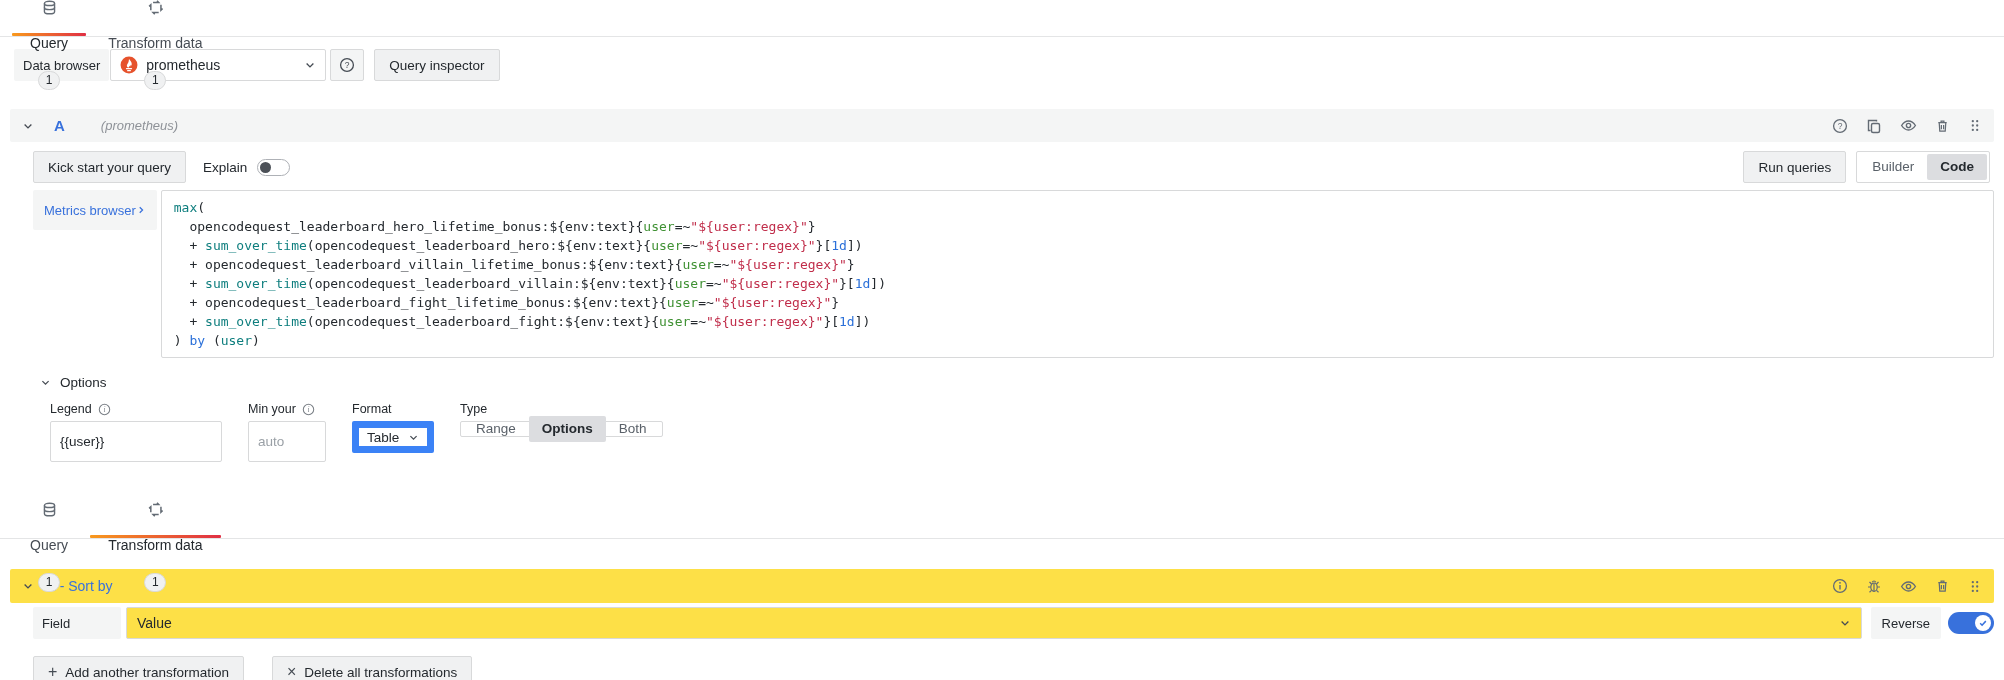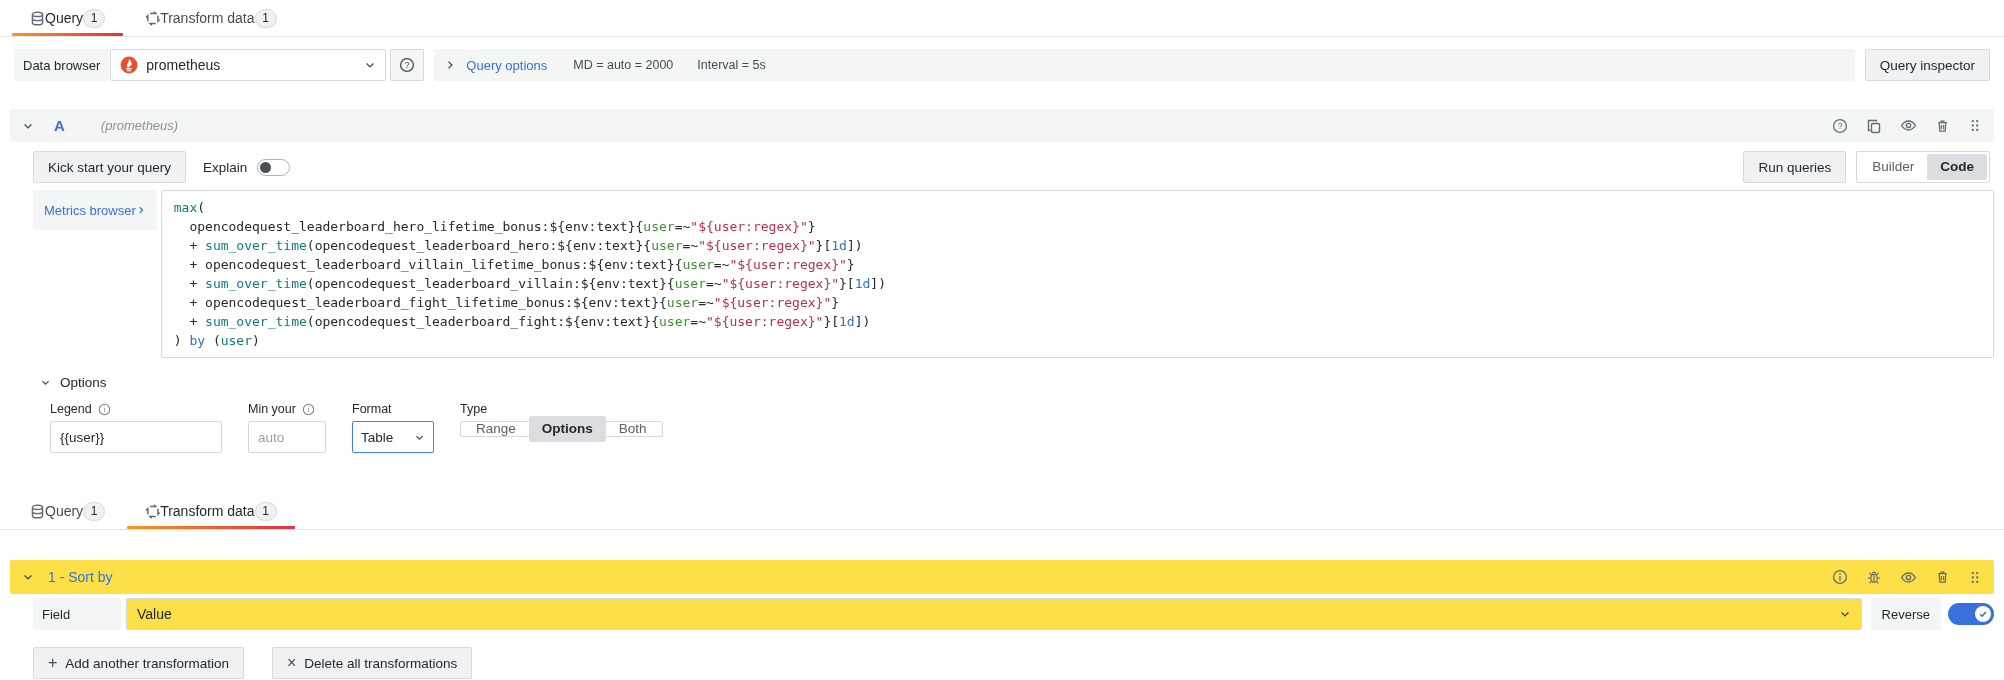--- a/index.html
+++ b/index.html
@@ -1,35 +1,35 @@
 <!DOCTYPE html>
 <html><head>
 <meta charset="utf-8">
 <style>
   * { margin:0; padding:0; box-sizing:border-box; }
   html,body { width:2004px; height:680px; background:#ffffff; overflow:hidden;
     font-family:"Liberation Sans", sans-serif; color:#24292e; font-size:14px; }
 
   
   .tabbar { display:flex; align-items:stretch; height:37px; border-bottom:1px solid #e4e5e6; padding-left:10px; background:#fff; }
-  .tab { display:flex; align-items:center; gap:0; padding:0 20px; position:relative; cursor:pointer; color:#464c54; }
+  .tab { display:flex; align-items:center; gap:20px; padding:0 20px; position:relative; cursor:pointer; color:#464c54;flex-direction:column; }
   .tab .tab-label { font-size:14px; }
   .tab.active { color:#24292e; }
   .tab.active .tab-label { font-weight:500; }
   .tab.active::after { content:""; position:absolute; left:2px; right:2px; bottom:0; height:3px;
     background:linear-gradient(90deg,#f8991d,#e02f44); border-radius:1px; }
   .tab-icon { display:flex; color:#636b74; }
   .badge { background:#f0f1f2; border:1px solid #d8d9da; border-radius:10px; min-width:22px; height:19px;
     font-size:12px; line-height:17px; text-align:center; padding:0 6px; color:#24292e; }
 
   
   .ds-row { display:flex; align-items:center; margin:11px 14px 0 14px; height:34px; gap:0; }
   .inline-label { background:#f4f5f5; height:32px; display:flex; align-items:center; padding:0 9px;
     font-size:13px; color:#24292e; border-radius:2px; }
-  .ds-select { width:276px; height:32px; background:#fff; border:1px solid #d8d9da; border-radius:2px;
+  .ds-select { width:216px; height:32px; background:#fff; border:1px solid #d8d9da; border-radius:2px;
     display:flex; align-items:center; gap:8px; padding:0 9px; margin-left:1px; cursor:pointer; }
   .ds-select .sel-text { flex:1; font-size:14px; }
   .help-btn { width:34px; height:32px; margin-left:4px; background:#f4f5f5; border:1px solid #d8d9da; border-radius:2px;
     display:flex; align-items:center; justify-content:center; color:#464c54; cursor:pointer; }
   .qo-bar { flex:1; margin-left:10px; background:#f4f5f5; height:32px; border-radius:2px;
     display:flex; align-items:center; gap:10px; padding:0 10px; cursor:pointer; }
   .qo-bar .qo-link { color:#3871dc; font-size:13px; font-weight:500; margin-right:16px; }
   .qo-meta { font-size:12.5px; color:#464c54; margin-right:14px; }
   .btn { background:#f0f1f2; border:1px solid #d8d9da; border-radius:2px; height:32px;
     display:inline-flex; align-items:center; gap:8px; padding:0 14px; font-size:13.5px; font-weight:500;
@@ -68,26 +68,26 @@
   .tok-dur { color:#2b70d9; }
   .tok-kw  { color:#2b70d9; }
 
   
   .opts { margin:17px 0 0 30px; }
   .opts-header { display:flex; align-items:center; gap:9px; cursor:pointer; }
   .opts-title { font-size:13.5px; font-weight:500; }
   .opts-fields { display:flex; align-items:flex-start; gap:26px; margin:12px 0 0 10px; }
   .field-col .f-label { display:flex; align-items:center; gap:6px; font-size:12.5px; font-weight:500; margin-bottom:5px; color:#24292e; }
   .f-info { color:#7b8087; display:flex; }
-  .tinput { height:32px; border:1px solid #d8d9da; border-radius:2px; font-size:13.5px; padding:0 9px;
+  .tinput { height:41px; border:1px solid #d8d9da; border-radius:2px; font-size:13.5px; padding:0 9px;
     font-family:"Liberation Sans", sans-serif; color:#24292e; background:#fff; }
   .tinput::placeholder { color:#9aa0a6; }
   .legend-input { width:172px; }
   .minstep-input { width:78px; }
-  .fmt-select { width:82px; height:32px; border:1px solid #3b82f6; border-radius:2px; background:#fff;
+  .fmt-select { width:82px; height:32px; border:7px solid #3b82f6; border-radius:2px; background:#fff;
     display:flex; align-items:center; justify-content:space-between; padding:0 8px; font-size:13.5px; cursor:pointer; }
   .type-seg { height:16px; }
 
   
   .sort-header { background:#fde047; border-radius:2px; height:34px; display:flex; align-items:center; padding:0 12px; gap:10px; }
   .sort-title { color:#3871dc; font-size:14px; font-weight:500; margin-left:4px; }
   .trow { display:flex; align-items:center; margin:4px 0 0 23px; height:32px; gap:0; }
   .field-lbl { width:88px; }
   .val-select { flex:1; margin-left:5px; height:32px; border:1px solid #d8d9da; border-radius:2px; background:#fde047;
     display:flex; align-items:center; padding:0 10px; font-size:14px; cursor:pointer; }
@@ -146,30 +146,20 @@
     </span>
   </div>
   <div class="help-btn">
     <span>
       <svg width="16" height="16" viewBox="0 0 16 16">
           <circle cx="8" cy="8" r="6.4" fill="none" stroke="currentColor" stroke-width="1.3"></circle>
           <text x="8" y="11" text-anchor="middle" font-size="8.5" fill="currentColor" font-family="Liberation Sans, sans-serif">?</text>
         </svg>
     </span>
   </div>
-  <div class="qo-bar">
-    <span class="chev">
-      <svg width="12" height="12" viewBox="0 0 16 16">
-          <path d="M6 3.5L10.5 8 6 12.5" fill="none" stroke="currentColor" stroke-width="1.8"></path>
-        </svg>
-    </span>
-    <span class="qo-link">Query options</span>
-    <span class="qo-meta">MD = auto = 2000</span>
-    <span class="qo-meta">Interval = 5s</span>
-  </div>
   <button class="btn qi-btn">Query inspector</button>
 </div>
 
 <div class="section">
   <div class="sec-header">
     <span class="chev">
       <svg width="12" height="12" viewBox="0 0 16 16">
           <path d="M3.5 6l4.5 4.5L12.5 6" fill="none" stroke="currentColor" stroke-width="1.8"></path>
         </svg>
     </span>

